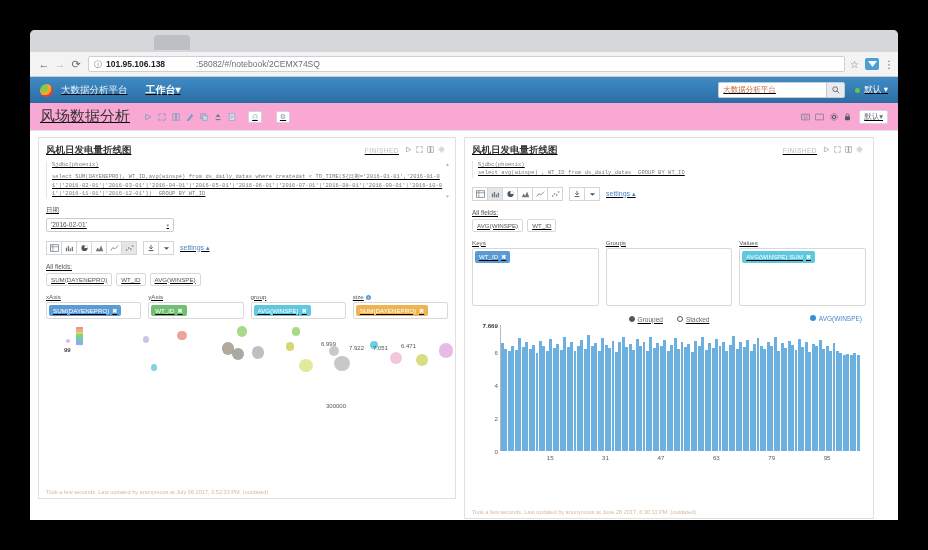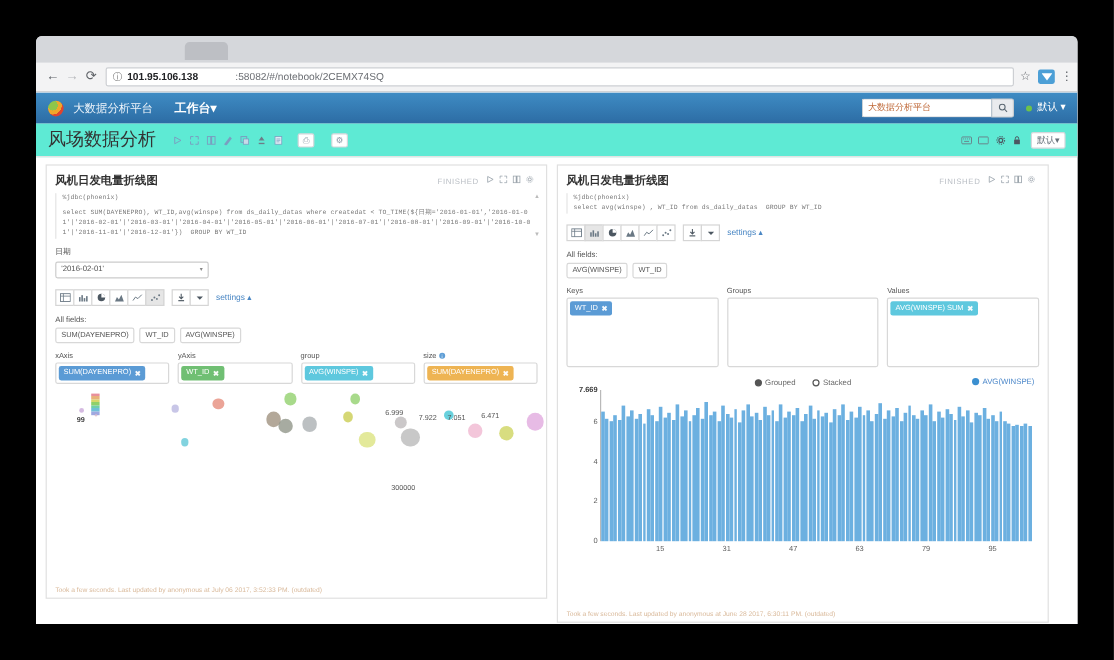--- a/index.html
+++ b/index.html
@@ -94,20 +94,21 @@
     display:flex;align-items:center;justify-content:center;
   }
   #ext svg { display:block; }
   #kebab { font-size: 10px; color: #5f6368; letter-spacing: 0; width: 8px; text-align:center;}
   
   #page {
     position: absolute;
     top: 47px; left: 0; right: 0; bottom: 0;
     background: #fff;
     overflow: hidden;
+    text-decoration: underline;
   }
   
   #appnav {
     height: 26px;
     background: #3071a9;
     background: linear-gradient(#3f8cc4, #2c6ca4);
     display: flex; align-items: center;
     padding: 0 10px;
     color: #fff;
   }
@@ -136,21 +137,21 @@
     display: flex; align-items: center; justify-content: center;
   }
   #userbox { display: flex; align-items: center; font-size: 8.5px; color: #fff; }
   .greendot { width:5px;height:5px;border-radius:50%;background:#6dc24b;margin-right:4px; }
   
   #nbheader {
     height: 28px;
     display: flex; align-items: center;
     padding: 0 10px;
     border-bottom: 1px solid #e3e3e3;
-    background: #5eead4;
+    background: #f9a8d4;
   }
   #nbtitle { font-size: 15px; color: #333; margin-right: 12px; white-space: nowrap; }
   .ticon {
     width: 11px; height: 11px;
     margin-right: 3px;
     display: inline-flex; align-items: center; justify-content: center;
     font-size: 8px; color: #7a8a99;
   }
   .tgap { width: 8px; }
   .tbox {

